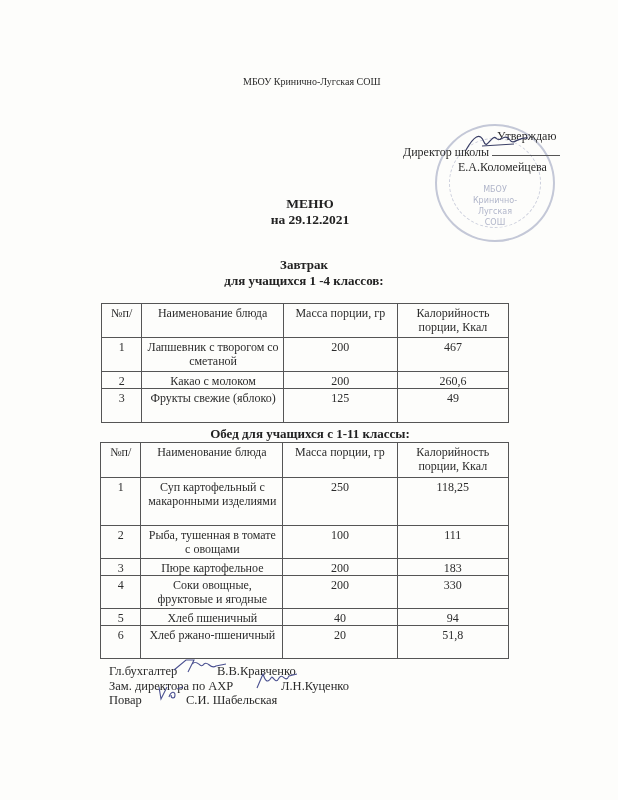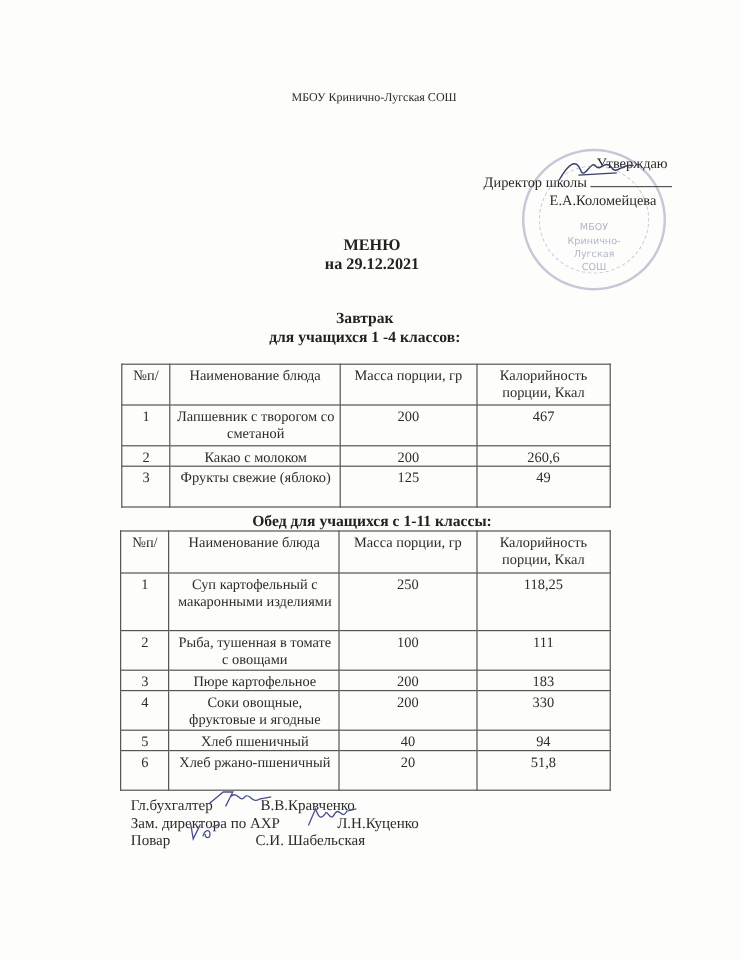--- a/index.html
+++ b/index.html
@@ -296,21 +296,21 @@
   <div class="signer-row">
     <span style="left:0;">Гл.бухгалтер</span>
     <span style="left:108px;">В.В.Кравченко</span>
   </div>
   <div class="signer-row">
     <span style="left:0;">Зам. директора по АХР</span>
     <span style="left:172px;">Л.Н.Куценко</span>
   </div>
   <div class="signer-row">
     <span style="left:0;text-align:right;">Повар</span>
-    <span style="left:104px;">С.И. Шабельская</span>
+    <span style="left:77px;">С.И. Шабельская</span>
   </div>
 </div>
 
 <svg class="signature-scribble" style="left:172px;top:656px;" width="56" height="22" viewBox="0 0 56 22">
   <path d="M2 14 L14 4 L22 4 L16 16 M20 8 C26 2, 28 14, 32 8 C36 4, 38 14, 44 10 L54 8" fill="none" stroke="#4a5090" stroke-width="1.1"></path>
 </svg>
 <svg class="signature-scribble" style="left:253px;top:670px;" width="48" height="22" viewBox="0 0 48 22">
   <path d="M4 18 L10 4 C12 10, 14 14, 18 8 C20 4, 22 16, 26 8 C30 2, 32 14, 36 6 L44 4" fill="none" stroke="#4a5090" stroke-width="1.1"></path>
 </svg>
 <svg class="signature-scribble" style="left:155px;top:683px;" width="32" height="20" viewBox="0 0 32 20">

